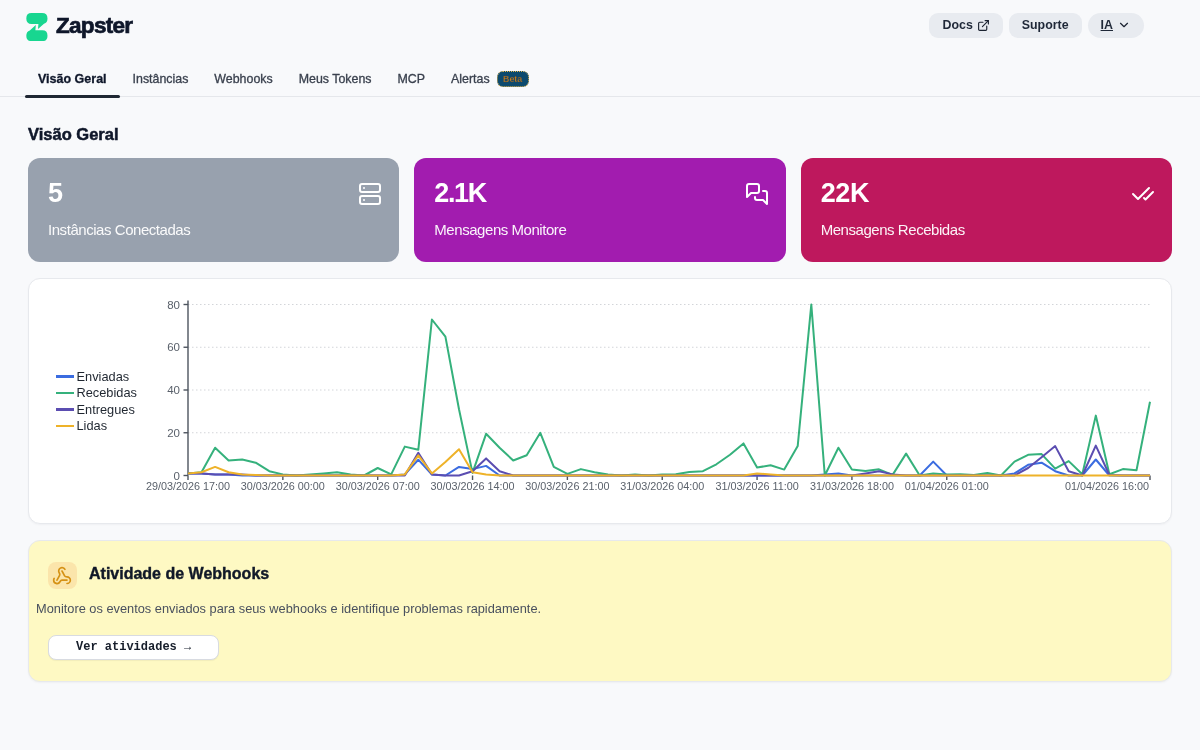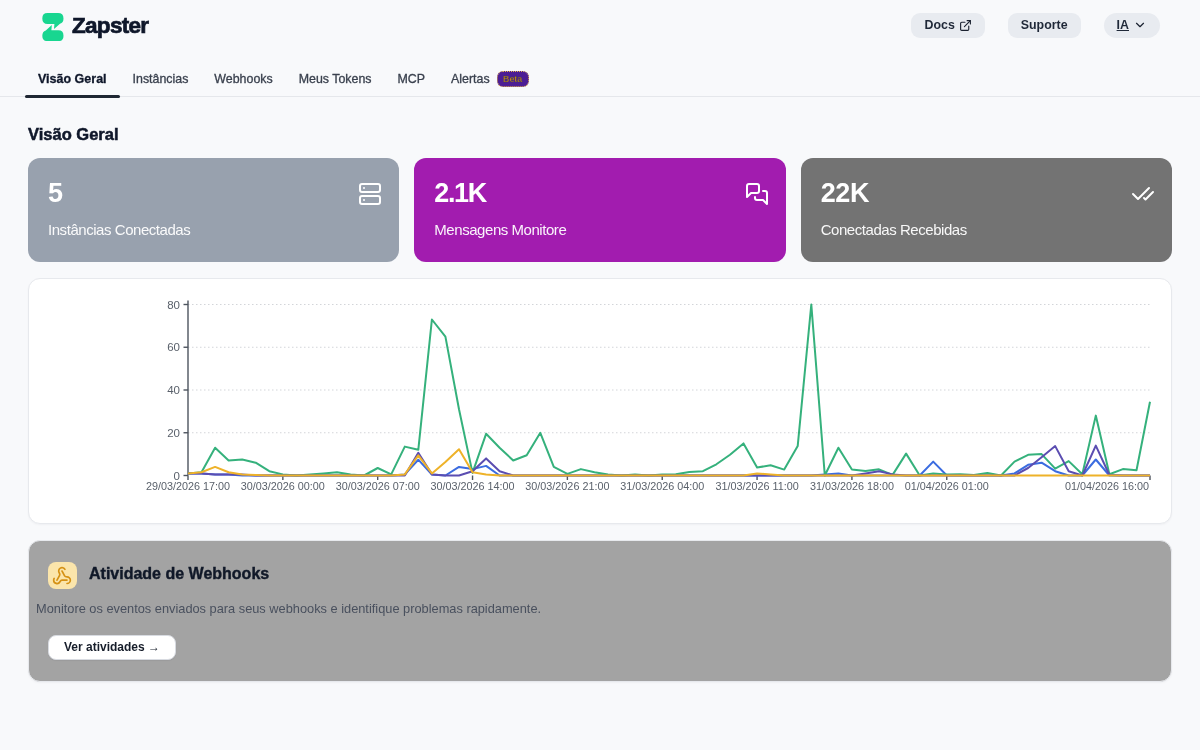--- a/index.html
+++ b/index.html
@@ -1,54 +1,54 @@
 <!DOCTYPE html>
 <html lang="pt-BR"><head>
 <meta charset="utf-8">
 <title>Zapster</title>
 <style>
   * { margin:0; padding:0; box-sizing:border-box; }
   html,body { width:1200px; height:750px; }
   body { font-family:"Liberation Sans", sans-serif; background:#f8f9fb; color:#111827; position:relative; overflow:hidden; }
-  .header { position:absolute; left:16px; top:0; width:1172px; height:53px; }
+  .header { position:absolute; left:0; top:0; width:1172px; height:53px; }
   .logo { position:absolute; left:26px; top:12.8px; width:22px; height:28.2px; }
   .brand { position:absolute; left:56px; top:12px; font-size:22.5px; line-height:27px; font-weight:700; letter-spacing:-0.7px; color:#0f172a; -webkit-text-stroke:0.7px #0f172a; }
-  .hbtns { position:absolute; right:28px; top:13px; display:flex; gap:23px; }
+  .hbtns { position:absolute; right:28px; top:13px; display:flex; gap:6px; }
   .hbtn { height:24.5px; background:#e8ebf0; border-radius:9px; display:flex; align-items:center; gap:4px; padding:0 13px; font-size:12.4px; font-weight:700; color:#1f2838; }
   .hbtn.pill { border-radius:999px;text-decoration:underline; }
   
   .nav { position:absolute; left:0; top:57px; width:1200px; height:40px; border-bottom:1px solid #e5e7eb; display:flex; padding-left:25px; }
   .tab { padding:3px 13px 0; display:flex; align-items:center; gap:7px; font-size:12.4px; font-weight:400; color:#3a414e; height:40px; position:relative; -webkit-text-stroke:0.3px #3a414e; }
   .tab.active { color:#0f172a; font-weight:700; font-size:12.5px; -webkit-text-stroke:0.3px #0f172a; }
   .tab.active:after { content:""; position:absolute; left:0; right:0; bottom:-1px; height:3px; background:#1f2733; border-radius:2px; }
-  .beta { background:#4c1d95; color:#cd871c; font-size:8.8px; font-weight:700; padding:2px 5.5px; border-radius:6px; border:1px dotted #e7b64d; }
+  .beta { background:#0c4a6e; color:#cd871c; font-size:8.8px; font-weight:700; padding:2px 5.5px; border-radius:6px; border:1px dotted #e7b64d; }
   
   .main { position:absolute; left:28px; top:97px; width:1144px; }
   h1 { font-size:16.5px; font-weight:700; color:#0f172a; position:absolute; top:27px; left:0; line-height:20px; -webkit-text-stroke:0.5px #0f172a; }
   .cards { position:absolute; top:61px; left:0; width:1144px; display:flex; gap:15px; }
   .scard { flex:1; height:104px; border-radius:12px; padding:21px 20px 0; position:relative; color:#fff; }
   .scard .num { font-size:27px; font-weight:700; line-height:29px; letter-spacing:-0.3px; }
   .scard .lbl { position:absolute; left:20px; top:64px; font-size:15px; line-height:16px; font-weight:400; letter-spacing:-0.45px; color:rgba(255,255,255,0.95); }
   .scard .ico { position:absolute; right:17px; top:23.5px; width:24px; height:24px; }
   .c-gray { background:#98a1ae; }
   .c-green { background:#a21caf; }
-  .c-dgreen { background:#737373; }
+  .c-dgreen { background:#be185d; }
   
   .chartcard { position:absolute; top:181px; left:0; width:1144px; height:246px; background:#fff; border:1px solid #e7e9ed; border-radius:12px; box-shadow:0 1px 2px rgba(16,24,40,.04); }
   .legend { position:absolute; left:26.5px; top:89px; }
   .litem { display:flex; align-items:center; height:16.5px; }
   .litem .sw { width:18px; height:2.5px; margin-right:3px; }
   .litem span { font-size:12.8px; color:#1f2630; }
   .chartsvg { position:absolute; left:0; top:0; }
   
-  .whcard { position:absolute; top:443px; left:0; width:1144px; height:142px; background:#a3a3a3; border:1px solid #e7e9ed; border-radius:12px; box-shadow:0 1px 2px rgba(16,24,40,.04); }
+  .whcard { position:absolute; top:443px; left:0; width:1144px; height:142px; background:#fef9c3; border:1px solid #e7e9ed; border-radius:12px; box-shadow:0 1px 2px rgba(16,24,40,.04); }
   .whico { position:absolute; left:19px; top:21px; width:28.5px; height:27px; background:#fbe5ab; border-radius:8px; display:flex; align-items:center; justify-content:center; }
   .whtitle { position:absolute; left:60px; top:24px; font-size:16px; line-height:18px; font-weight:700; color:#101828; -webkit-text-stroke:0.4px #101828; }
   .whdesc { position:absolute; left:7px; top:59.5px; font-size:12.8px; line-height:15px; color:#49505e; }
-  .whbtn { position:absolute; left:19px; top:93.5px; height:25.5px; padding:0 15px; display:inline-flex; align-items:center; background:#fff; border:1px solid #d8dbe1; border-radius:8px; font-size:12px; font-weight:700; color:#161d2a; box-shadow:0 1px 1px rgba(16,24,40,.05); }
+  .whbtn { position:absolute; left:19px; top:93.5px; height:25.5px; padding:0 27px; display:inline-flex; align-items:center; background:#fff; border:1px solid #d8dbe1; border-radius:8px; font-size:12px; font-weight:700; color:#161d2a; box-shadow:0 1px 1px rgba(16,24,40,.05);font-family:Liberation Mono, monospace; }
 </style>
 </head>
 <body>
 <div class="header">
   <svg class="logo" viewBox="0 0 22 28.2">
     <g fill="#18d690">
       <path d="M5.5,0 H16 Q21.5,0 21.5,5.5 Q21.5,9.7 18,10.8 L12,16.1 L12.4,11 H5.5 Q0.3,11 0.3,5.5 Q0.3,0 5.5,0 Z"></path>
       <path d="M5.5,0 H16 Q21.5,0 21.5,5.5 Q21.5,9.7 18,10.8 L12,16.1 L12.4,11 H5.5 Q0.3,11 0.3,5.5 Q0.3,0 5.5,0 Z" transform="rotate(180 10.9 14.1)"></path>
     </g>
   </svg>
@@ -93,28 +93,46 @@
     <div class="scard c-green">
       <div class="num" style="letter-spacing:-1.4px">2.1K</div>
       <div class="lbl">Mensagens Monitore</div>
       <svg class="ico" viewBox="0 0 24 24" fill="none" stroke="#fff" stroke-width="2" stroke-linecap="round" stroke-linejoin="round">
           <path d="M14 9a2 2 0 0 1-2 2H6l-4 4V4a2 2 0 0 1 2-2h8a2 2 0 0 1 2 2z"></path>
           <path d="M18 9h2a2 2 0 0 1 2 2v11l-4-4h-6a2 2 0 0 1-2-2v-1"></path>
         </svg>
     </div>
     <div class="scard c-dgreen">
       <div class="num">22K</div>
-      <div class="lbl">Conectadas Recebidas</div>
+      <div class="lbl">Mensagens Recebidas</div>
       <svg class="ico" viewBox="0 0 24 24" fill="none" stroke="#fff" stroke-width="2" stroke-linecap="round" stroke-linejoin="round">
           <path d="M18 6 7 17l-5-5"></path>
           <path d="m22 10-7.5 7.5L13 16"></path>
         </svg>
     </div>
   </div>
   <div class="chartcard">
+    <div class="legend">
+      <div class="litem">
+          <div class="sw" style="background:#3b6ce0"></div>
+          <span>Enviadas</span>
+        </div>
+      <div class="litem">
+          <div class="sw" style="background:#35b17c"></div>
+          <span>Recebidas</span>
+        </div>
+      <div class="litem">
+          <div class="sw" style="background:#5b4db1"></div>
+          <span>Entregues</span>
+        </div>
+      <div class="litem">
+          <div class="sw" style="background:#eeb229"></div>
+          <span>Lidas</span>
+        </div>
+    </div>
     <svg class="chartsvg" width="1144" height="246" viewBox="0 0 1144 246" font-family="Liberation Sans, sans-serif">
 <line x1="159.0" y1="153.75" x2="1121.0" y2="153.75" stroke="#d3d5d9" stroke-width="1" stroke-dasharray="1.5 2.5"></line>
 <line x1="159.0" y1="111.00" x2="1121.0" y2="111.00" stroke="#d3d5d9" stroke-width="1" stroke-dasharray="1.5 2.5"></line>
 <line x1="159.0" y1="68.25" x2="1121.0" y2="68.25" stroke="#d3d5d9" stroke-width="1" stroke-dasharray="1.5 2.5"></line>
 <line x1="159.0" y1="25.50" x2="1121.0" y2="25.50" stroke="#d3d5d9" stroke-width="1" stroke-dasharray="1.5 2.5"></line>
 <line x1="159.0" y1="21.50" x2="159.0" y2="196.5" stroke="#4d545e" stroke-width="1.4"></line>
 
 <line x1="154.5" y1="196.50" x2="159.0" y2="196.50" stroke="#4d545e" stroke-width="1.4"></line>
 <text x="151.0" y="200.60" text-anchor="end" font-size="11.5" fill="#5a616b">0</text>
 <line x1="154.5" y1="153.75" x2="159.0" y2="153.75" stroke="#4d545e" stroke-width="1.4"></line>

